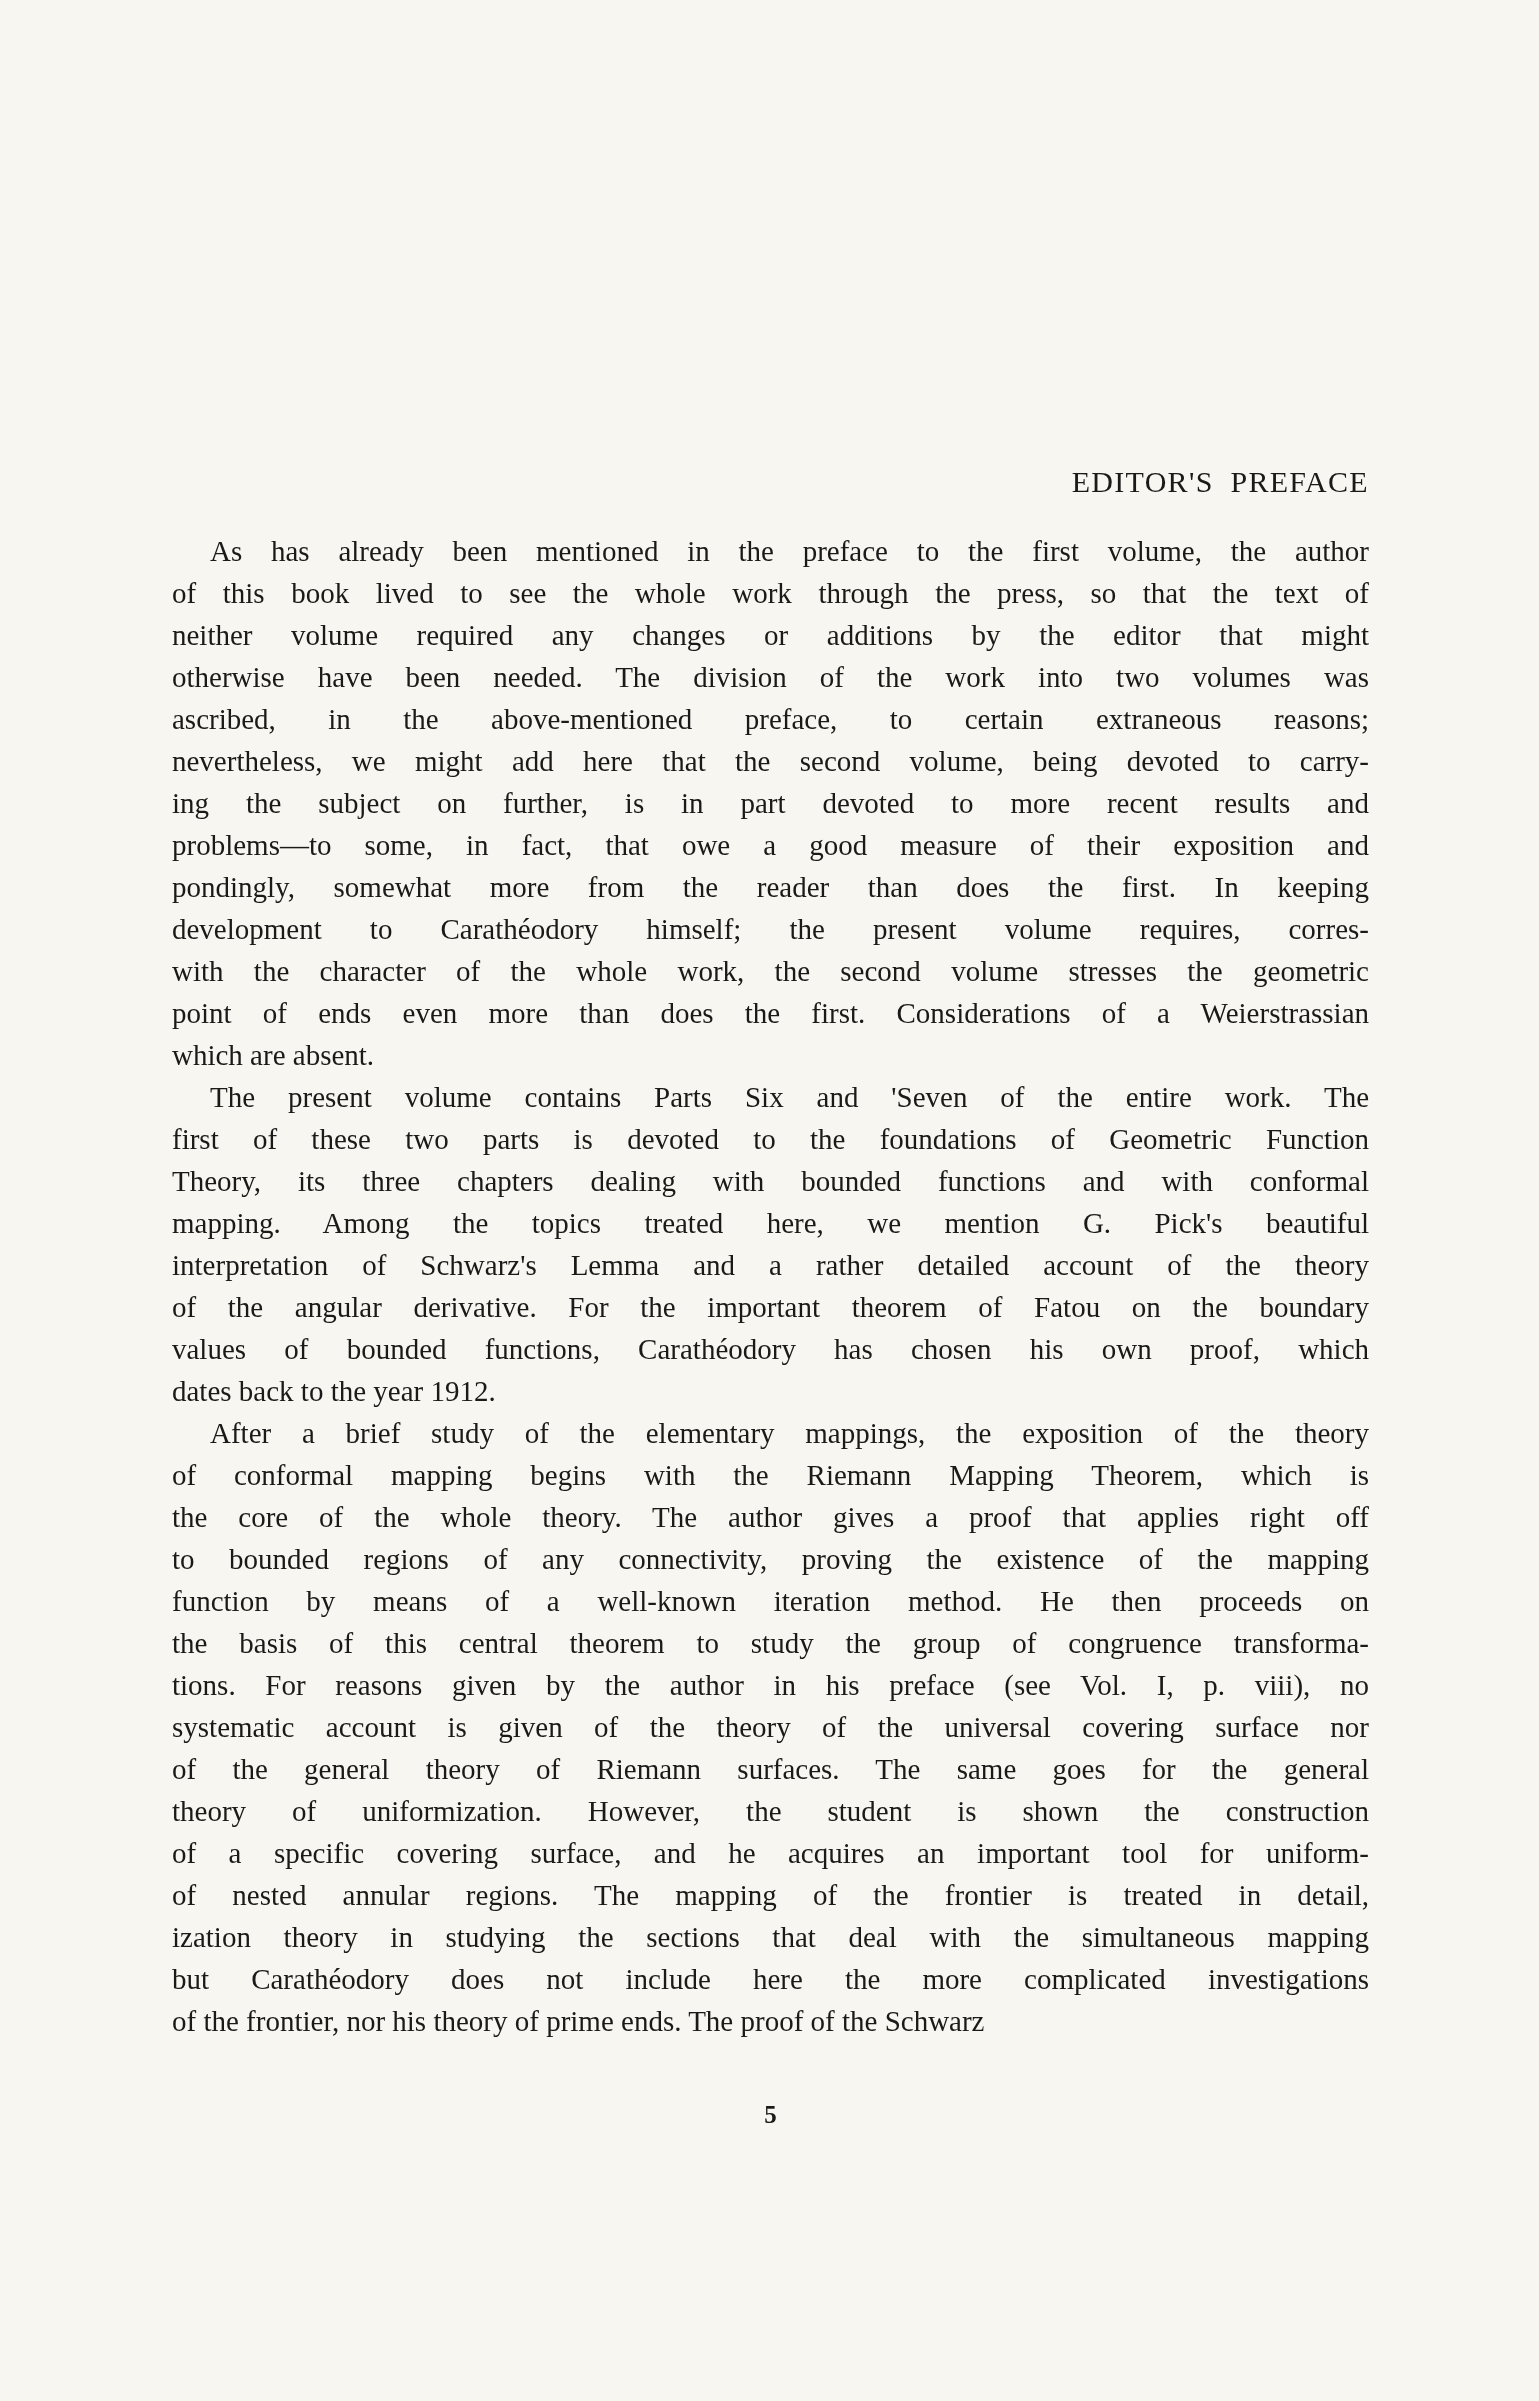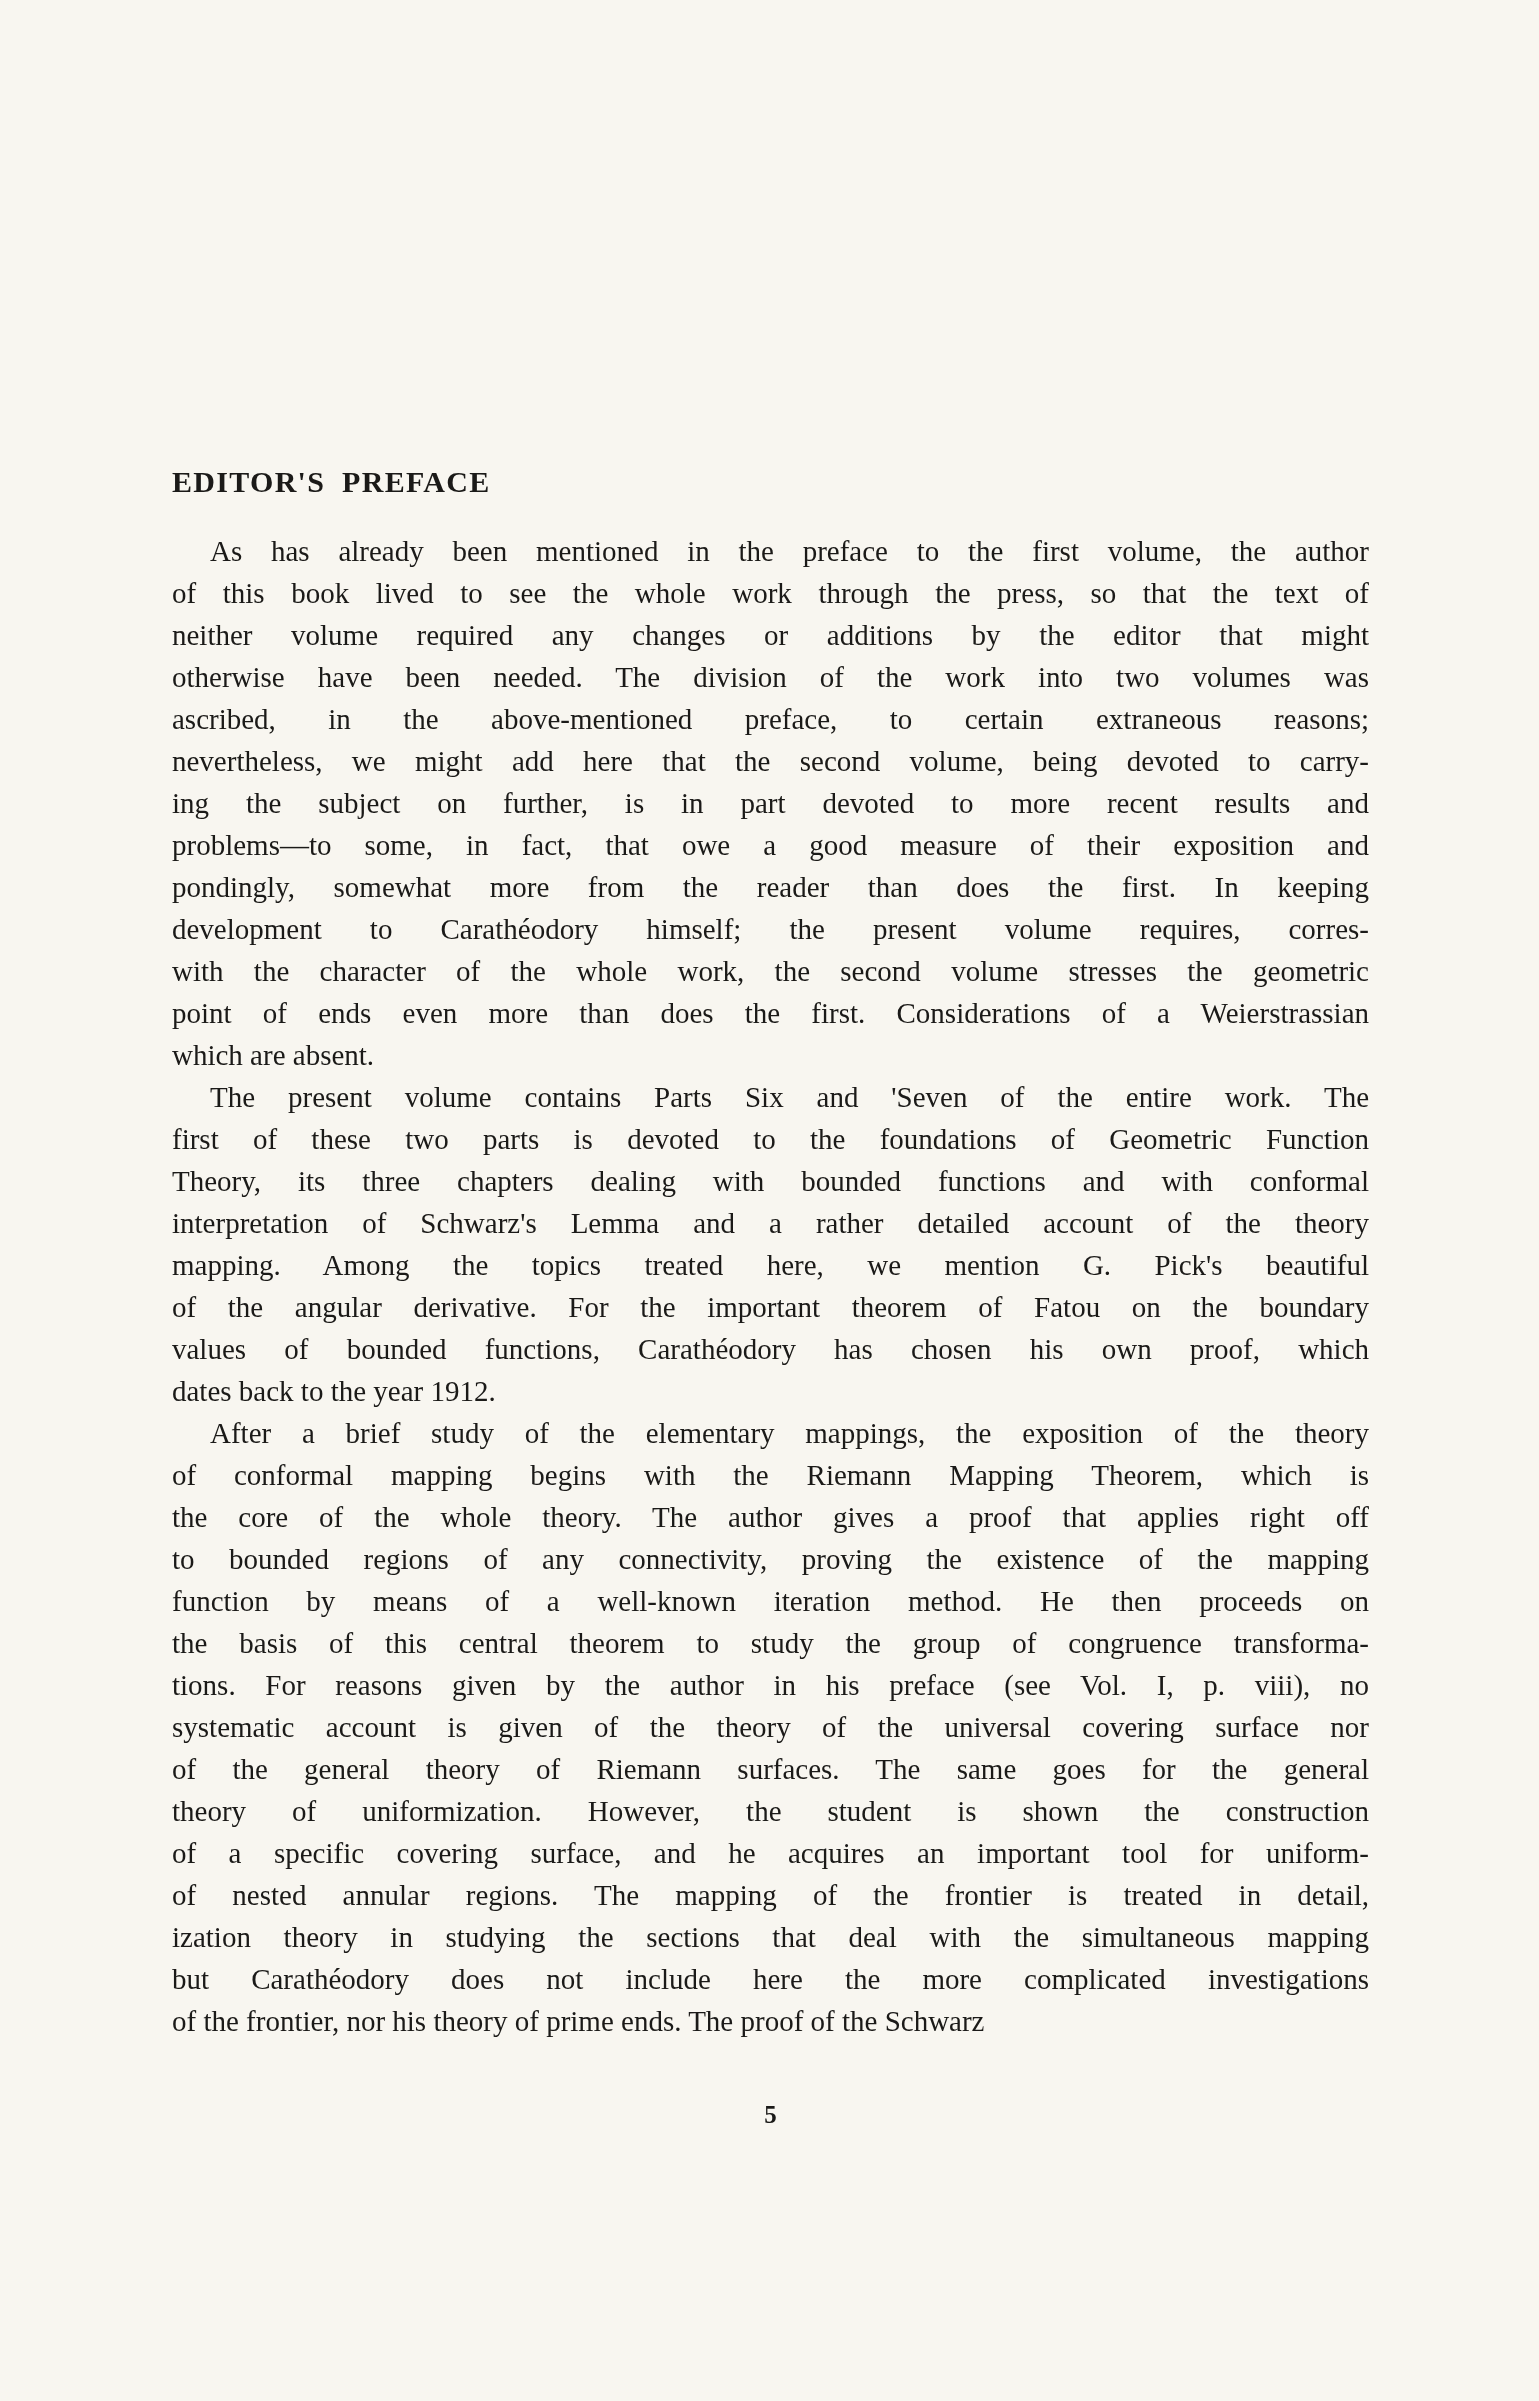--- a/index.html
+++ b/index.html
@@ -19,23 +19,23 @@
     position: relative;
     width: 1539px;
     height: 2401px;
     background: var(--paper);
   }
   .title {
     position: absolute;
     top: 465px;
     left: 172px;
     width: 1197px;
-    text-align: left;
+    text-align: right;
     font-size: 30px;
-    font-weight: bold;
+    font-weight: normal;
     letter-spacing: 1.3px;
     word-spacing: 8px;
     color: var(--ink);
   }
   .body {
     position: absolute;
     top: 530px;
     left: 172px;
     width: 1197px;
     font-size: 29px;
@@ -86,22 +86,22 @@
         <div class="line j">pondingly, somewhat more from the reader than does the first.  In keeping</div>
         <div class="line j">development to Carathéodory himself; the present volume requires, corres-</div>
         <div class="line j">with the character of the whole work, the second volume stresses the geometric</div>
         <div class="line j">point of ends even more than does the first.  Considerations of a Weierstrassian</div>
         <div class="line">which are absent.</div>
       </div>
       <div class="paragraph">
         <div class="line j indent">The present volume contains Parts Six and 'Seven of the entire work.  The</div>
         <div class="line j">first of these two parts is devoted to the foundations of Geometric Function</div>
         <div class="line j">Theory, its three chapters dealing with bounded functions and with conformal</div>
+        <div class="line j">mapping.  Among the topics treated here, we mention G. Pick's beautiful</div>
         <div class="line j">interpretation of Schwarz's Lemma and a rather detailed account of the theory</div>
-        <div class="line j">mapping.  Among the topics treated here, we mention G. Pick's beautiful</div>
         <div class="line j">of the angular derivative.  For the important theorem of Fatou on the boundary</div>
         <div class="line j">values of bounded functions, Carathéodory has chosen his own proof, which</div>
         <div class="line">dates back to the year 1912.</div>
       </div>
       <div class="paragraph">
         <div class="line j indent">After a brief study of the elementary mappings, the exposition of the theory</div>
         <div class="line j">of conformal mapping begins with the Riemann Mapping Theorem, which is</div>
         <div class="line j">the core of the whole theory.  The author gives a proof that applies right off</div>
         <div class="line j">to bounded regions of any connectivity, proving the existence of the mapping</div>
         <div class="line j">function by means of a well-known iteration method.  He then proceeds on</div>

